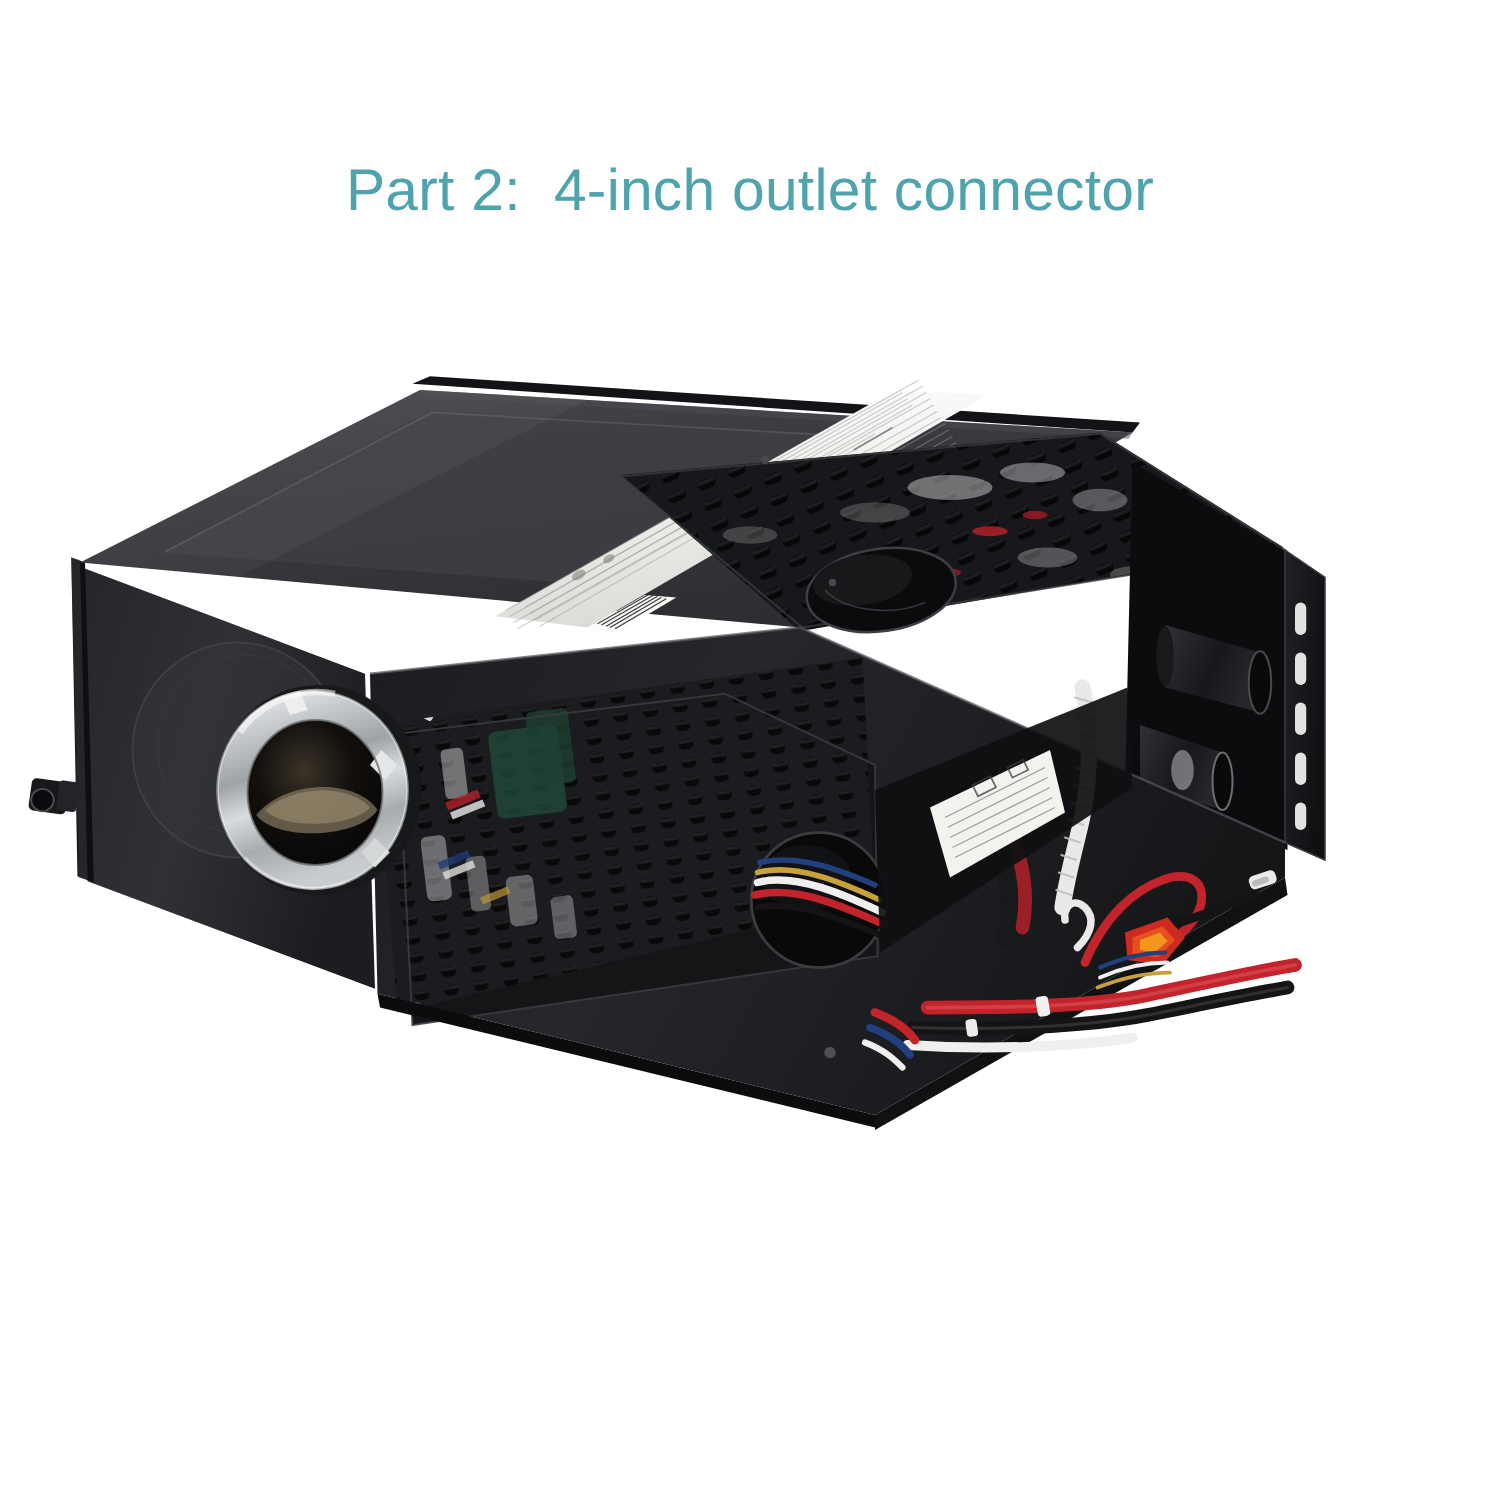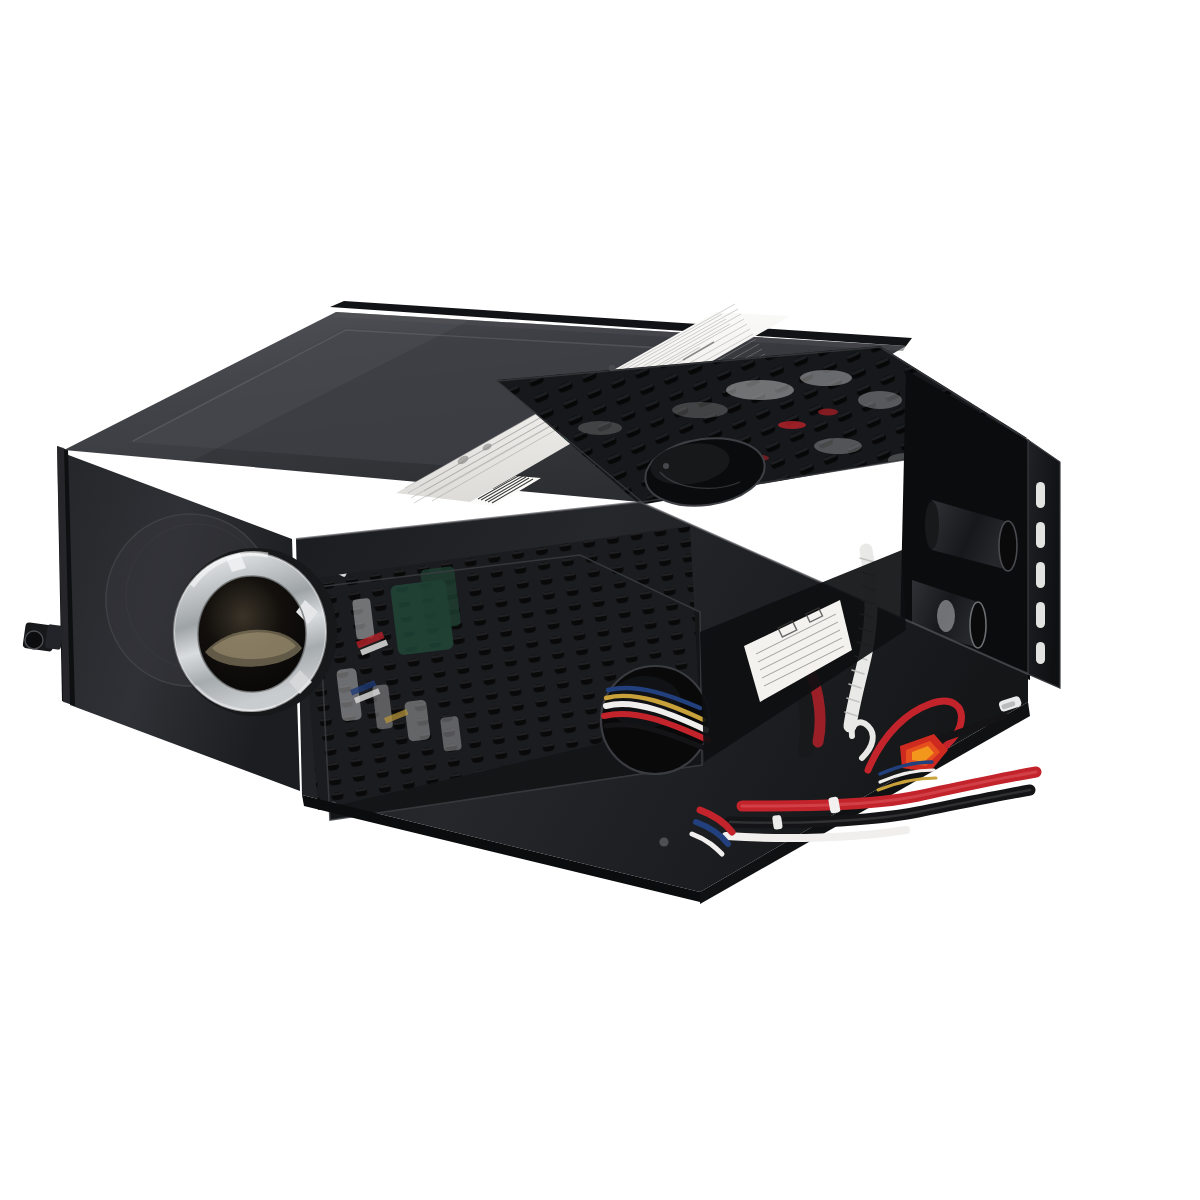--- a/index.html
+++ b/index.html
@@ -35,20 +35,21 @@
   .photo svg{display:block;width:1200px;height:700px;}
 
   
   .nosel{user-select:none;}
 </style>
 </head>
 <body style="background: rgb(255, 255, 255);">
 
 <div id="stage">
 
+  <div class="title nosel" style="color: rgb(79, 163, 173);">Part 2:  4-inch outlet connector</div>
 
   <div class="photo">
     <svg viewBox="0 0 1200 700" xmlns="http://www.w3.org/2000/svg" aria-hidden="true">
       <defs>
 
         <linearGradient id="gTop" x1="0" y1="0" x2="0.55" y2="1">
           <stop offset="0" stop-color="#4a4b50"></stop>
           <stop offset="0.45" stop-color="#3a3b40"></stop>
           <stop offset="1" stop-color="#2d2e32"></stop>
         </linearGradient>

